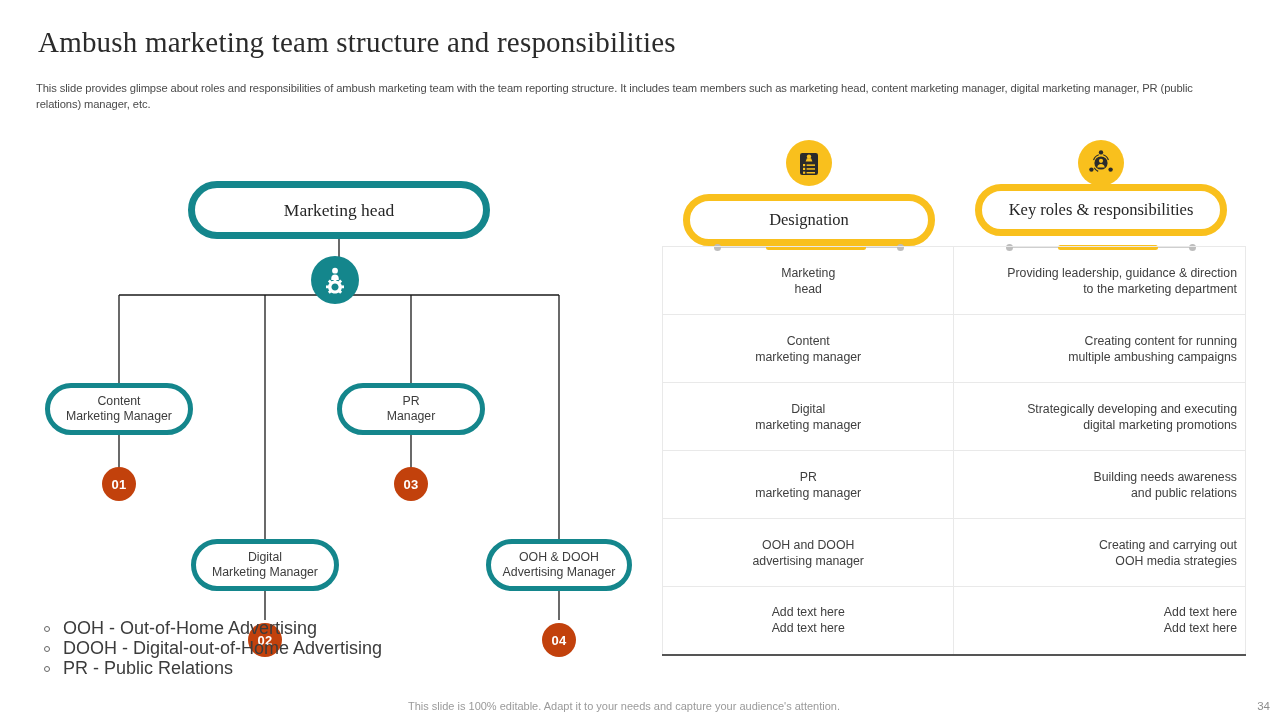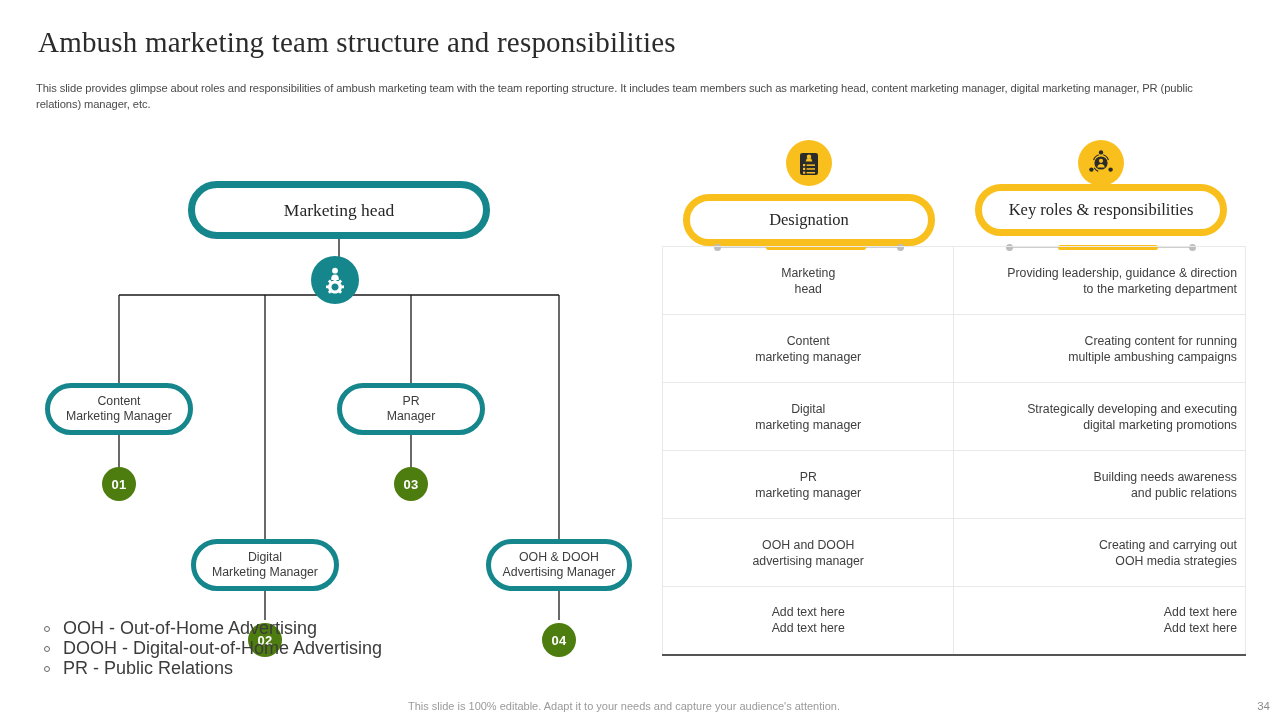--- a/index.html
+++ b/index.html
@@ -86,21 +86,21 @@
     line-height: 15px;
     color: #3c3c3c;
     white-space: pre-line;
   }
 
   
   .badge {
     position: absolute;
     width: 34px; height: 34px;
     border-radius: 50%;
-    background: #4d7c0f;
+    background: #c2410c;
     color: #ffffff;
     font-size: 13px;
     font-weight: bold;
     display: flex;
     align-items: center;
     justify-content: center;
     letter-spacing: 0.3px;
   }
   .badge-01 { left: 102px; top: 347px; }
   .badge-02 { left: 248px; top: 503px; }

